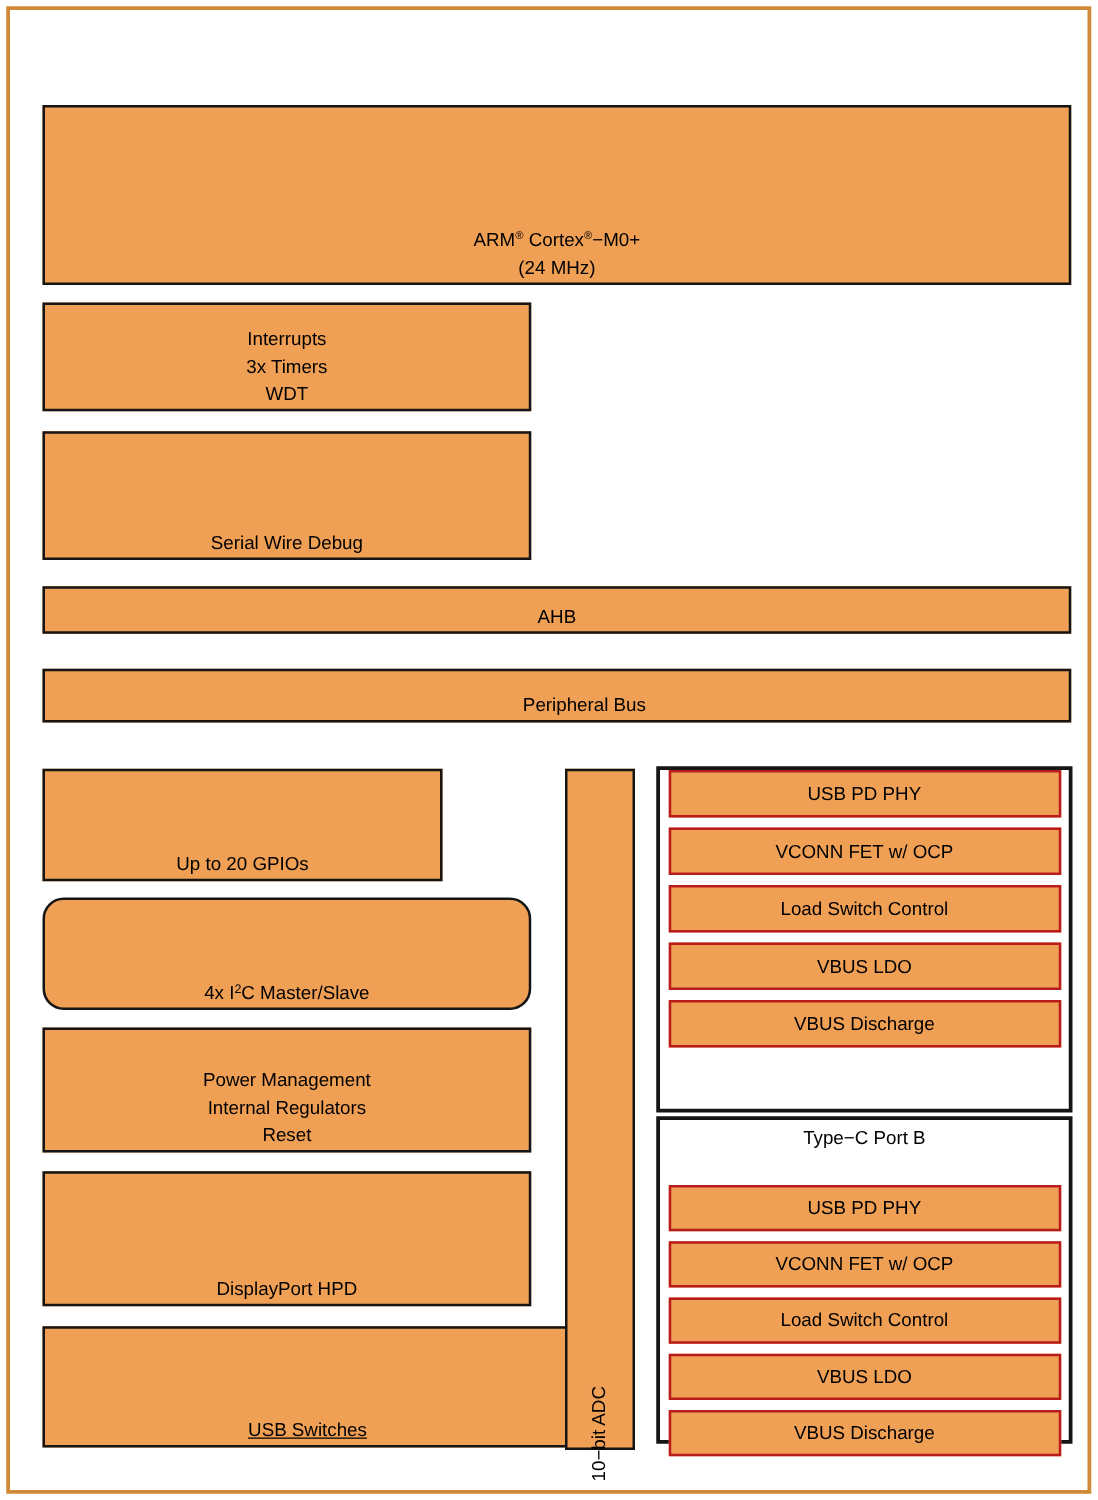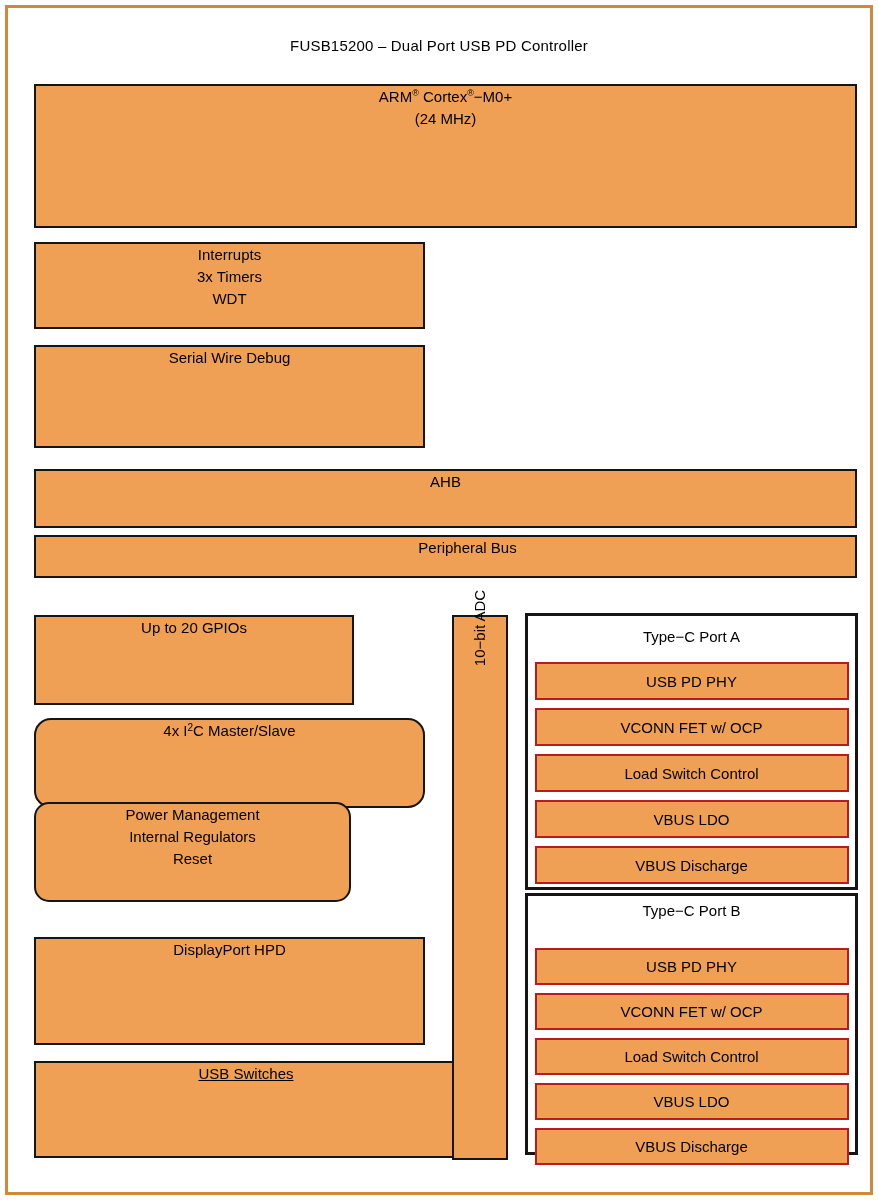--- a/index.html
+++ b/index.html
@@ -26,21 +26,21 @@
     font-size: 15px;
     letter-spacing: 0.2px;
   }
   .blk {
     position: absolute;
     background: #f0a055;
     border: 2px solid #151515;
     display: flex;
     flex-direction: column;
     align-items: center;
-    justify-content: flex-start;
+    justify-content: flex-end;
     text-align: center;
     font-size: 15px;
     line-height: 22px;
   }
   sup.reg { font-size: 9px; line-height: 0; vertical-align: 6px; }
   sup.two { font-size: 10px; line-height: 0; vertical-align: 5px; }
   .adc-blk { }
   .vtext { transform: rotate(-90deg); white-space: nowrap; }
   .port {
     position: absolute;
@@ -68,68 +68,66 @@
   }
   .port-a .pblk { height: 38px; }
   .port-b .pblk { height: 37px; }
 </style>
 </head>
 <body>
 
 <div class="page">
   <div class="frame"></div>
 
-  <div class="title">FUSB15200 – Dual Port USB PD Controller</div>
 
   <div class="blk" style="left:34px; top:84px; width:823px; height:144px;">
     <div><span>ARM</span><sup class="reg">®</sup><span> Cortex</span><sup class="reg">®</sup><span>−M0+</span></div>
     <div>(24 MHz)</div>
   </div>
 
   <div class="blk" style="left:34px; top:242px; width:391px; height:87px;">
     <div>Interrupts</div>
     <div>3x Timers</div>
     <div>WDT</div>
   </div>
 
   <div class="blk" style="left:34px; top:345px; width:391px; height:103px;">
     <div>Serial Wire Debug</div>
   </div>
 
-  <div class="blk" style="left:34px; top:469px; width:823px; height:59px;">
+  <div class="blk" style="left:34px; top:469px; width:823px; height:38px;">
     <div>AHB</div>
   </div>
   <div class="blk" style="left:34px; top:535px; width:823px; height:43px;padding-left:44px;">
     <div>Peripheral Bus</div>
   </div>
 
   <div class="blk" style="left:34px; top:615px; width:320px; height:90px;">
     <div>Up to 20 GPIOs</div>
   </div>
   <div class="blk" style="left:34px; top:718px; width:391px; height:90px;border-radius:17px;">
     <div><span>4x I</span><sup class="two">2</sup><span>C Master/Slave</span></div>
   </div>
-  <div class="blk" style="left:34px; top:802px; width:317px; height:100px;border-radius:15px;">
+  <div class="blk" style="left:34px; top:822px; width:391px; height:100px;">
     <div>Power Management</div>
     <div>Internal Regulators</div>
     <div>Reset</div>
   </div>
   <div class="blk" style="left:34px; top:937px; width:391px; height:108px;">
     <div>DisplayPort HPD</div>
   </div>
   <div class="blk" style="left:34px; top:1061px; width:424px; height:97px;text-decoration:underline;">
     <div>USB Switches</div>
   </div>
 
   <div class="blk adc-blk" style="left:452px; top:615px; width:56px; height:545px;">
     <div class="vtext">10−bit ADC</div>
   </div>
 
   <div class="port port-a" style="top:613px; height:277px;">
-    <div class="port-title">Type−C Port A</div>
     <div class="pblk">USB PD PHY</div>
     <div class="pblk">VCONN FET w/ OCP</div>
     <div class="pblk">Load Switch Control</div>
     <div class="pblk">VBUS LDO</div>
     <div class="pblk">VBUS Discharge</div>
   </div>
 
   <div class="port port-b" style="top:893px; height:262px;">
     <div class="port-title">Type−C Port B</div>
     <div class="pblk">USB PD PHY</div>

